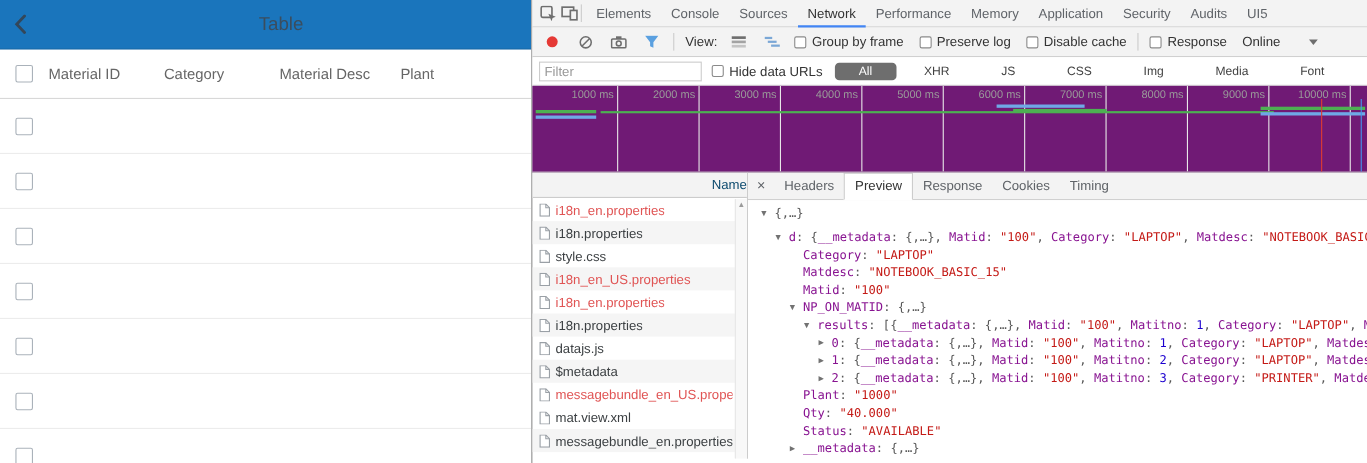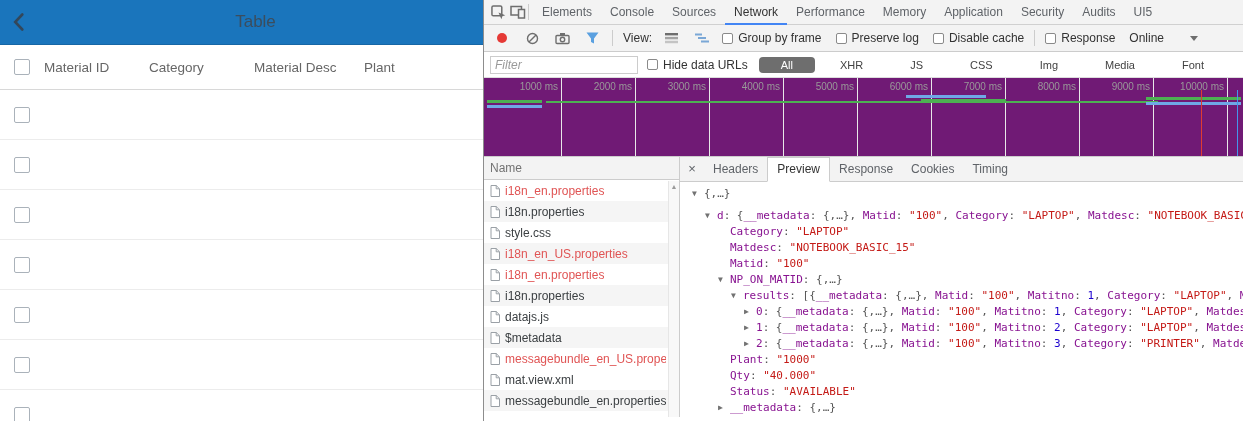--- a/index.html
+++ b/index.html
@@ -40,35 +40,35 @@
   .cb { width: 11px; height: 11px; border: 1px solid #8a8a8a; border-radius: 2px; background: #fff;
         display: inline-block; margin-right: 5px; }
   .checks { display: inline-flex; gap: 14px; }
   .online { margin-left: 4px; white-space: nowrap; }
   .caret { width: 0; height: 0; border-left: 4px solid transparent; border-right: 4px solid transparent;
            border-top: 5px solid #6e6e6e; margin-left: 16px; }
 
   .dt-filter { height: 26px; border-bottom: 1px solid #ddd; background: #fff;
                display: flex; align-items: center; gap: 9px; padding: 0 6px; }
   .filter-input { width: 148px; height: 18px; border: 1px solid #ccc; padding: 0 4px;
-                  font-family: "Liberation Sans", sans-serif; font-size: 12px; color: #333; font-style: italic; }
+                  font-family: "Liberation Sans", sans-serif; font-size: 12px; color: #333; }
   .filter-input::placeholder { color: #999; }
   .pills { display: flex; align-items: center; gap: 3px; margin-left: 2px; }
   .pill { font-size: 11px; color: #424242; padding: 2px 22px; border-radius: 4px; white-space: nowrap; }
   .pill.active { background: var(--pill-bg, #6e6e6e); color: #fff; }
 
   .dt-timeline { position: relative; height: 79px; border-bottom: 1px solid #ccc; background: #701a75; overflow: hidden; }
   .tl-grid { position: absolute; top: 0; bottom: 0; width: 1px; background: #e8e8e8; }
   .tl-label { position: absolute; top: 3px; width: 52px; text-align: right; font-size: 10px; color: #999; }
   .tl-bar { position: absolute; }
 
   .dt-split { display: flex; height: 260px; }
   .dt-names { width: 196px; flex: 0 0 196px; border-right: 1px solid #ccc; position: relative; overflow: hidden; }
   .names-header { height: 23px; line-height: 22px; border-bottom: 1px solid #ccc; background: #f3f3f3;
-                  padding-left: 6px; color: #737373; }
+                  padding-left: 6px; color: #0c4a6e; text-align: right; }
   .name-row { height: 21px; display: flex; align-items: center; gap: 5px; padding: 0 13px 0 6px;
               color: #3c4043; white-space: nowrap; overflow: hidden; }
   .name-row.alt { background: #f5f5f5; }
   .name-row.err .fname { color: var(--error-red, #e05454); }
   .fic { flex: 0 0 10px; display: flex; }
   .fname { overflow: hidden; white-space: nowrap; }
   .names-scrollbar { position: absolute; right: 0; top: 24px; bottom: 0; width: 11px;
                      background: #f8f8f8; border-left: 1px solid #e6e6e6; text-align: center; }
   .scroll-up { font-size: 7px; color: #9a9a9a; display: block; margin-top: 2px; }
 

